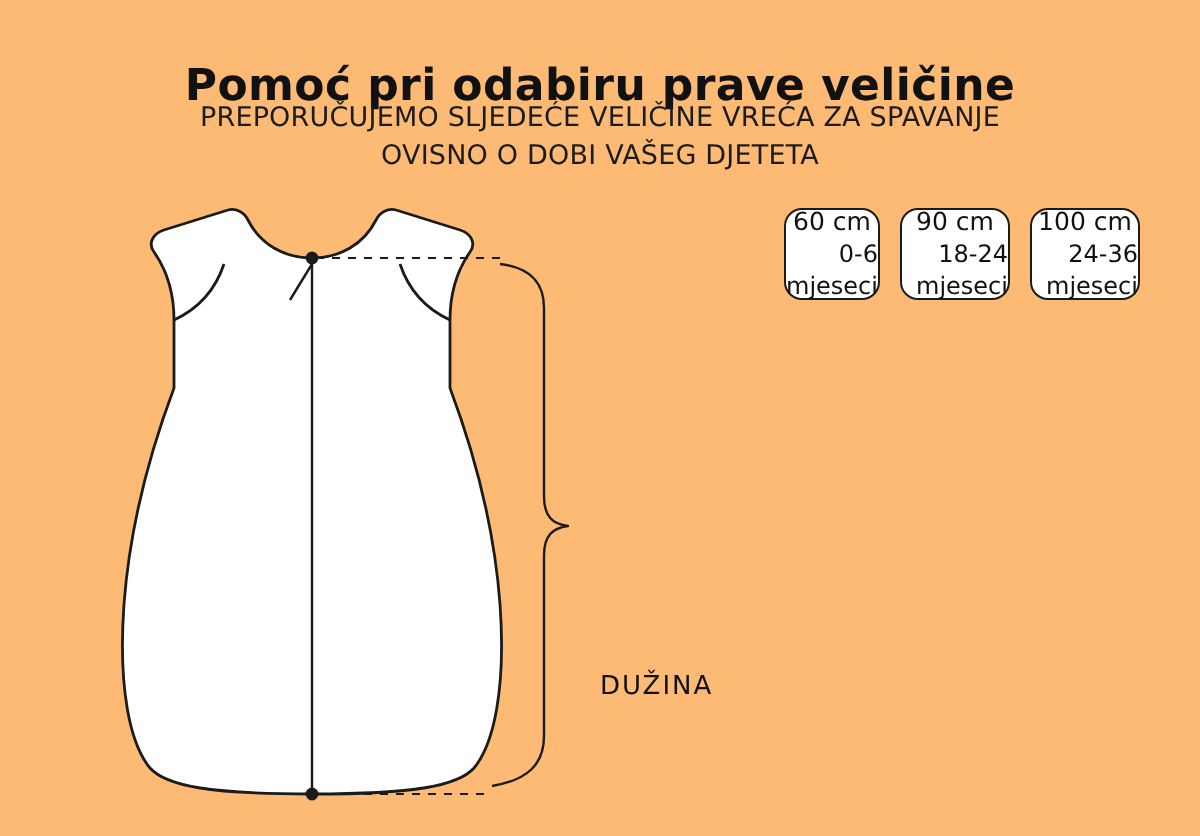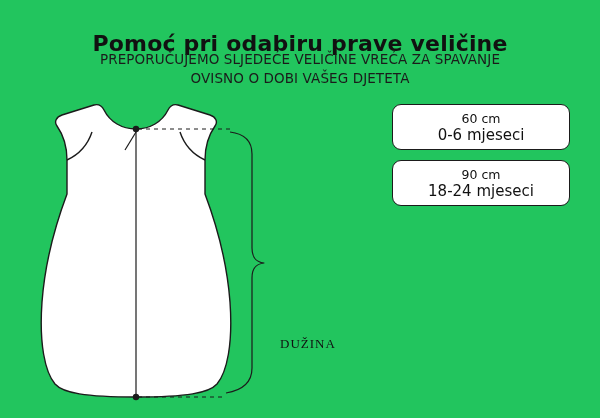--- a/index.html
+++ b/index.html
@@ -9,21 +9,21 @@
     background: #ffffff;
   }
   body {
     font-family: "DejaVu Sans", sans-serif;
     color: #1b1b1b;
   }
   #page {
     position: relative;
     width: 600px;
     height: 418px;
-    background: #22c55e;
+    background: #fdba74;
     overflow: hidden;
   }
 
   
   .title {
     position: absolute;
     top: 16px;
     left: 0;
     width: 600px;
     text-align: center;
@@ -42,67 +42,67 @@
     line-height: 19px;
     font-weight: 400;
     color: #1b1b1b;
     letter-spacing: 0.1px;
   }
   .subtitle span { display: block; }
 
   
   .drawing {
     position: absolute;
-    left: 12px;
+    left: 32px;
     top: 96px;
     width: 330px;
     height: 310px;
-    font-family: Liberation Serif, serif;
   }
   .drawing svg { display: block; }
 
   .length-label {
     position: absolute;
     left: 268px;
     top: 240px;
     font-size: 13px;
     letter-spacing: 1px;
     color: #111111;
     white-space: nowrap;
   }
 
   
   .sizes {
     position: absolute;
     left: 392px;
     top: 104px;
     width: 178px;
     display: flex;
-    flex-direction: column;
+    flex-direction: row;
     gap: 10px;
   }
   .size-card {
     border: 1.3px solid #1b1b1b;
     border-radius: 9px;
     height: 44px;
     display: flex;
     flex-direction: column;
     align-items: center;
     justify-content: center;
     background: #ffffff;
   }
   .size-card .cm {
     font-size: 12.5px;
     line-height: 16px;
     color: #111111;
   }
   .size-card .months {
-    font-size: 15px;
+    font-size: 12px;
     line-height: 16px;
     color: #111111;
+    text-align: right;
   }
 </style>
 </head>
 <body>
 
 <div id="page">
 
   <h1 class="title">Pomoć pri odabiru prave veličine</h1>
 
   <div class="subtitle">
@@ -141,16 +141,20 @@
       <div class="months">0-6 mjeseci</div>
     </div>
 
 
 
     <div class="size-card">
       <div class="cm">90 cm</div>
       <div class="months">18-24 mjeseci</div>
     </div>
 
+    <div class="size-card">
+      <div class="cm">100 cm</div>
+      <div class="months">24-36 mjeseci</div>
+    </div>
 
   </div>
 
 </div>
 
 </body></html>

